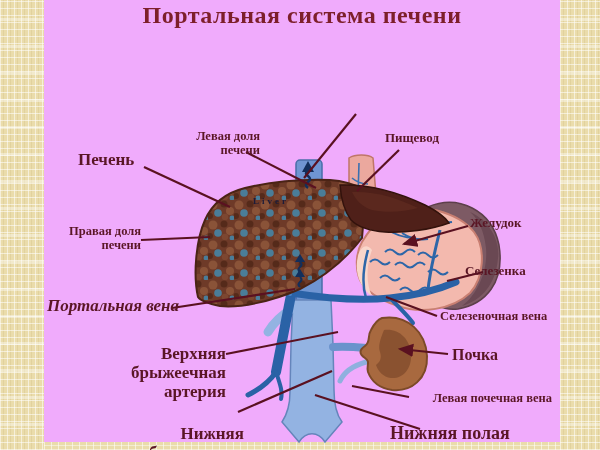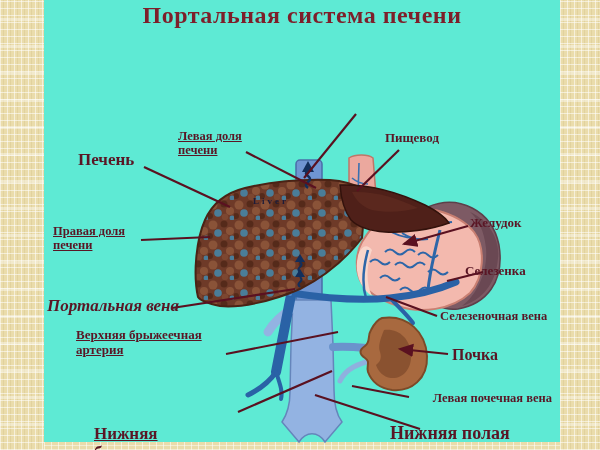--- a/index.html
+++ b/index.html
@@ -1,18 +1,18 @@
 <!DOCTYPE html>
 <html><head>
 <meta charset="utf-8">
 <style>
   html,body{margin:0;padding:0;}
   #slide{
     position:relative;width:600px;height:450px;overflow:hidden;
-    background:#5eead4;
+    background:#f0abfc;
     font-family:"Liberation Serif", serif;
   }
   .side-strip{
     position:absolute;top:0;bottom:0;width:44px;
     background-color:#eadcab;
     background-image:
       repeating-linear-gradient(0deg, rgba(255,255,255,.55) 0 1px, transparent 1px 7px),
       repeating-linear-gradient(90deg, rgba(255,255,255,.55) 0 1px, transparent 1px 7px),
       repeating-linear-gradient(0deg, transparent 0 24px, rgba(255,255,255,.4) 24px 27px),
       repeating-linear-gradient(90deg, transparent 0 3px, rgba(205,185,125,.30) 3px 4px, transparent 4px 7px);
@@ -27,21 +27,21 @@
       repeating-linear-gradient(0deg, rgba(255,255,255,.45) 0 1px, transparent 1px 4px);
   }
   #title{
     position:absolute;left:44px;right:40px;top:2px;
     text-align:center;font-weight:bold;font-size:24px;letter-spacing:.5px;
   }
   .label{
     position:absolute;font-weight:bold;line-height:1.12;
     white-space:pre-line;
   }
-  .label.center{text-align:left;text-decoration:underline;}
+  .label.center{text-align:right;}
   #organs{position:absolute;left:0;top:0;}
   #labels{position:absolute;left:0;top:0;width:600px;height:450px;pointer-events:none;}
 </style>
 </head>
 <body>
 
 <div id="slide">
   <div id="strip-left" class="side-strip"></div>
   <div id="strip-right" class="side-strip"></div>
   <div id="strip-bottom"></div>
@@ -167,21 +167,21 @@
       <div class="label" style="left: 78px; top: 150px; width: 70px; font-size: 17px; color: rgb(90, 22, 37);">Печень</div>
       <div class="label center" style="left: 178px; top: 129px; width: 82px; font-size: 12.5px; color: rgb(90, 22, 37);">Левая доля
 печени</div>
       <div class="label" style="left: 385px; top: 131px; width: 70px; font-size: 13px; color: rgb(90, 22, 37);">Пищевод</div>
       <div class="label center" style="left: 53px; top: 224px; width: 88px; font-size: 12.5px; color: rgb(90, 22, 37);">Правая доля
 печени</div>
       <div class="label" style="left: 470px; top: 216px; width: 70px; font-size: 13px; color: rgb(90, 22, 37);">Желудок</div>
       <div class="label" style="left: 465px; top: 264px; width: 75px; font-size: 13px; color: rgb(90, 22, 37);">Селезенка</div>
       <div class="label" style="left: 47px; top: 296px; width: 145px; font-size: 17px; color: rgb(90, 22, 37); font-style: italic;">Портальная вена</div>
       <div class="label" style="left: 440px; top: 309px; width: 125px; font-size: 12.5px; color: rgb(90, 22, 37);">Селезеночная вена</div>
-      <div class="label center" style="left: 76px; top: 328px; width: 150px; font-size: 13px; color: rgb(90, 22, 37);">Верхняя брыжеечная
+      <div class="label center" style="left: 76px; top: 344px; width: 150px; font-size: 17px; color: rgb(90, 22, 37);">Верхняя брыжеечная
 артерия</div>
       <div class="label" style="left: 452px; top: 346px; width: 55px; font-size: 16px; color: rgb(90, 22, 37);">Почка</div>
       <div class="label center" style="left: 94px; top: 424px; width: 150px; font-size: 17px; color: rgb(90, 22, 37);">Нижняя брыжеечная
 артерия</div>
       <div class="label" style="left: 412px; top: 391px; width: 140px; font-size: 12.5px; color: rgb(90, 22, 37); text-align: right;">Левая почечная вена</div>
       <div class="label" style="left: 390px; top: 423px; width: 160px; font-size: 18px; color: rgb(90, 22, 37);">Нижняя полая вена</div>
     </div>
 </div>
 
 </body></html>

